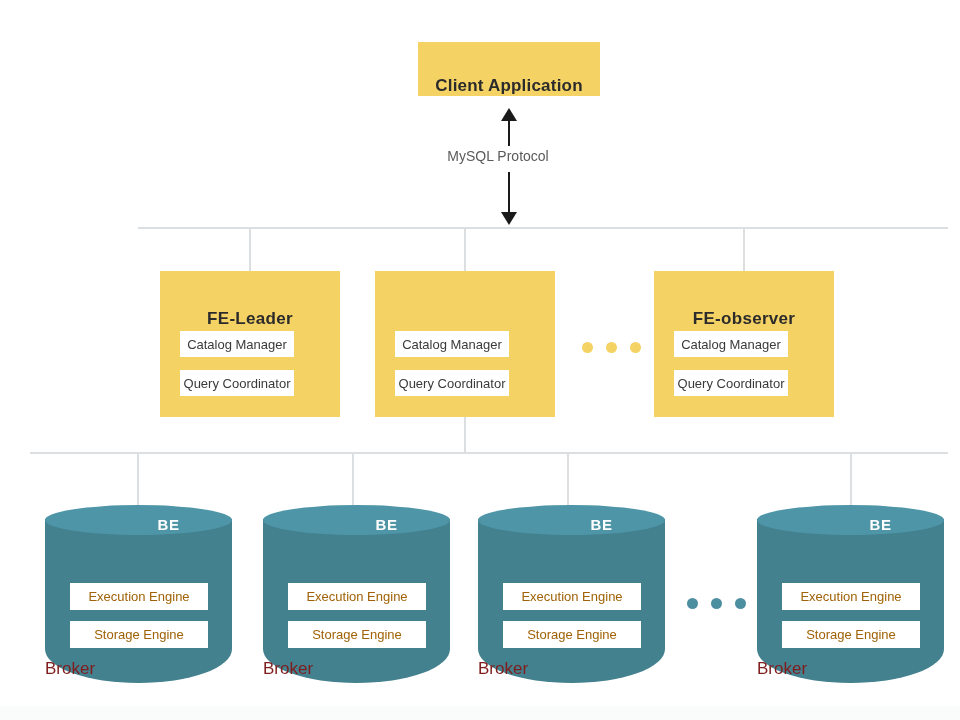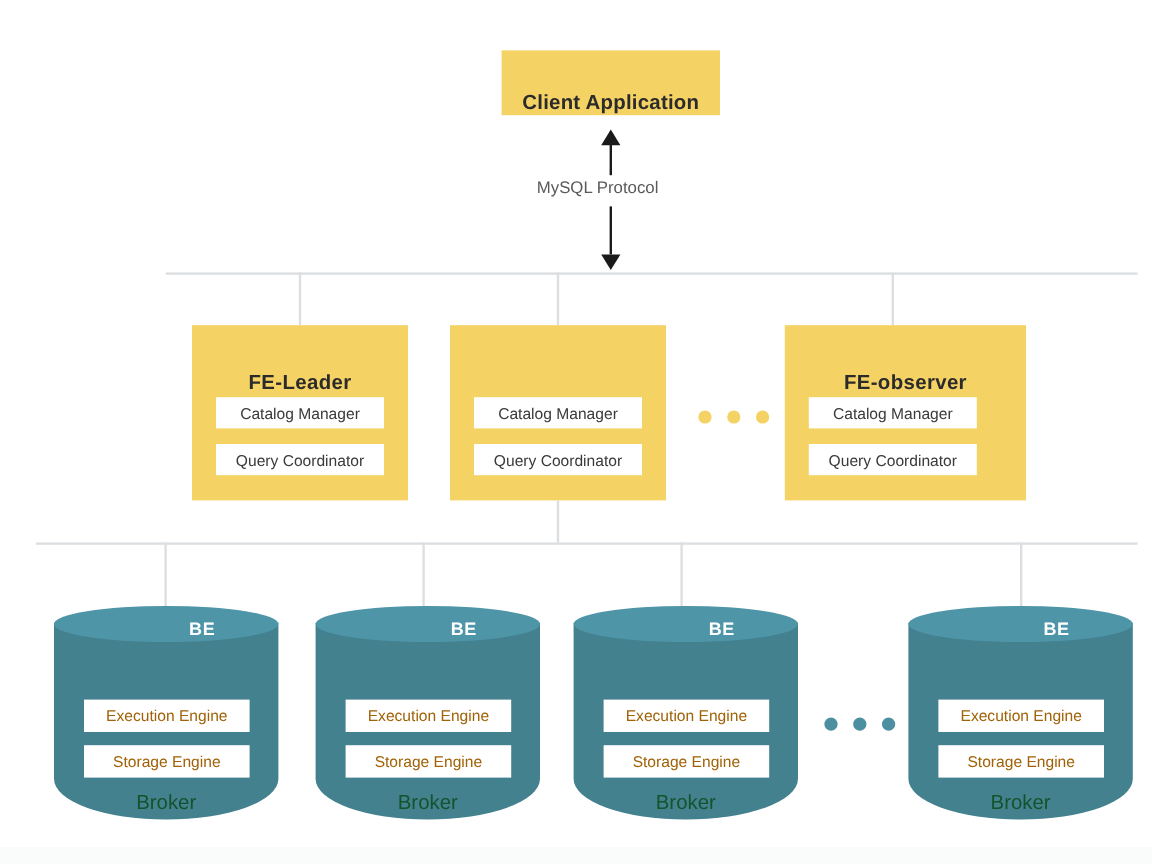--- a/index.html
+++ b/index.html
@@ -94,21 +94,21 @@
     text-align: center;
     font-size: 17px;
     font-weight: bold;
     color: #2b2b2b;
     letter-spacing: 0.3px;
     margin-top: 23px;
   }
   .fe-sub {
     position: absolute;
     left: 20px;
-    width: 140px;
+    width: 114px;
     height: 26px;
     background: #ffffff;
     display: flex;
     align-items: center;
     justify-content: center;
     font-size: 13px;
     color: #3a3a3a;
   }
   .fe-sub.s1 { top: 60px; }
   .fe-sub.s2 { top: 99px; }
@@ -178,23 +178,22 @@
     font-size: 13px;
     color: #a16207;
   }
   .be-sub.s1 { top: 78px; }
   .be-sub.s2 { top: 116px; }
   .be-broker {
     position: absolute;
     top: 154px;
     left: 0;
     width: 100%;
-    text-align: center;
     font-size: 17px;
-    color: #14532d;
+    color: #7f1d1d;
   }
 
   .footer-strip {
     position: absolute;
     left: 0;
     top: 706px;
     width: 960px;
     height: 14px;
     background: #fafbfb;
   }
@@ -234,21 +233,21 @@
     <div class="fe-sub s1">Catalog Manager</div>
     <div class="fe-sub s2">Query Coordinator</div>
   </div>
 
   <div class="ellipsis fe" style="left:582px; top:342px;">
     <span class="dot"></span>
     <span class="dot"></span>
     <span class="dot"></span>
   </div>
 
-  <div class="fe-box" style="left:654px;padding-left:21px;">
+  <div class="fe-box" style="left:654px;">
     <div class="fe-title">FE-observer</div>
     <div class="fe-sub s1">Catalog Manager</div>
     <div class="fe-sub s2">Query Coordinator</div>
   </div>
 
   <div class="line-v" style="left:464px; top:417px; height:35px;"></div>
 
   <div class="line-h" style="left:30px; top:452px; width:918px;"></div>
   <div class="line-v" style="left:137px; top:452px; height:60px;"></div>
   <div class="line-v" style="left:352px; top:452px; height:60px;"></div>

